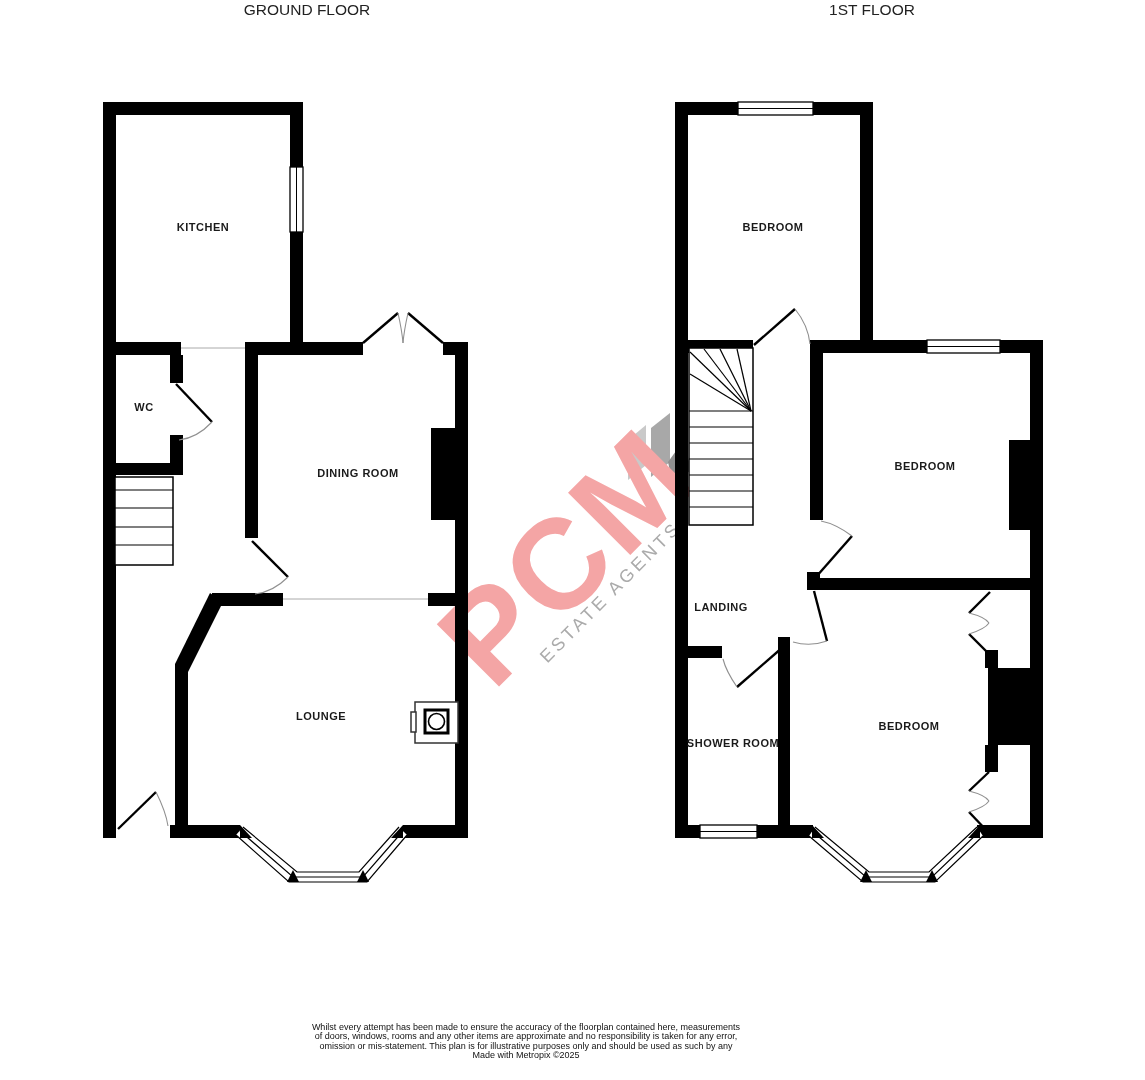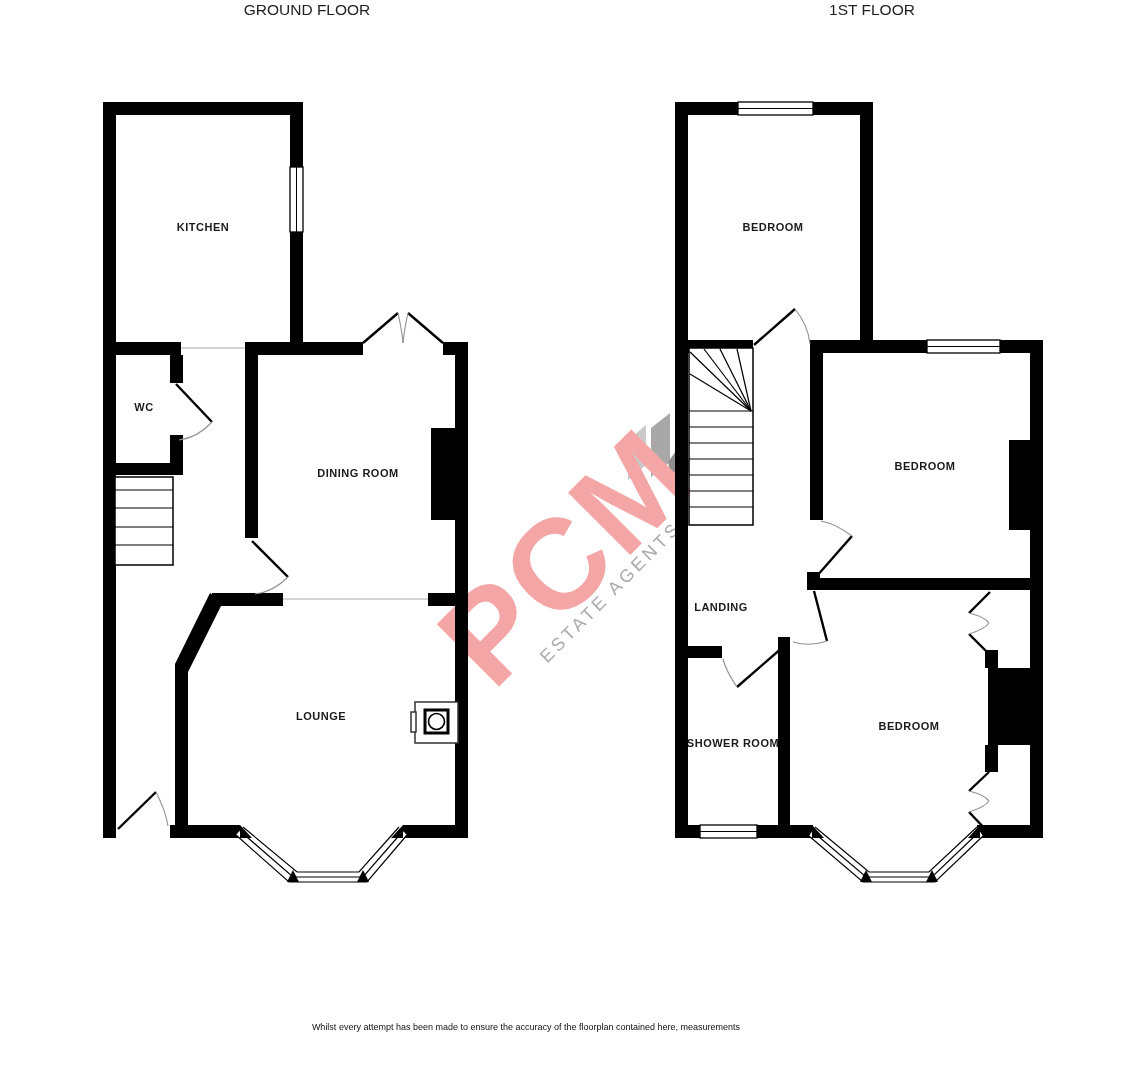--- a/index.html
+++ b/index.html
@@ -230,14 +230,17 @@
     <text class="room-label" x="733" y="747">SHOWER ROOM</text>
     <text class="room-label" x="909" y="730">BEDROOM</text>
   </g>
 
   <text class="title" x="307" y="15">GROUND FLOOR</text>
   <text class="title" x="872" y="15">1ST FLOOR</text>
 </svg>
 
   <div class="disclaimer">
     <div>Whilst every attempt has been made to ensure the accuracy of the floorplan contained here, measurements</div>
+    <div>of doors, windows, rooms and any other items are approximate and no responsibility is taken for any error,</div>
+    <div>omission or mis-statement. This plan is for illustrative purposes only and should be used as such by any</div>
+    <div>Made with Metropix ©2025</div>
   </div>
 </div>
 
 </body></html>

